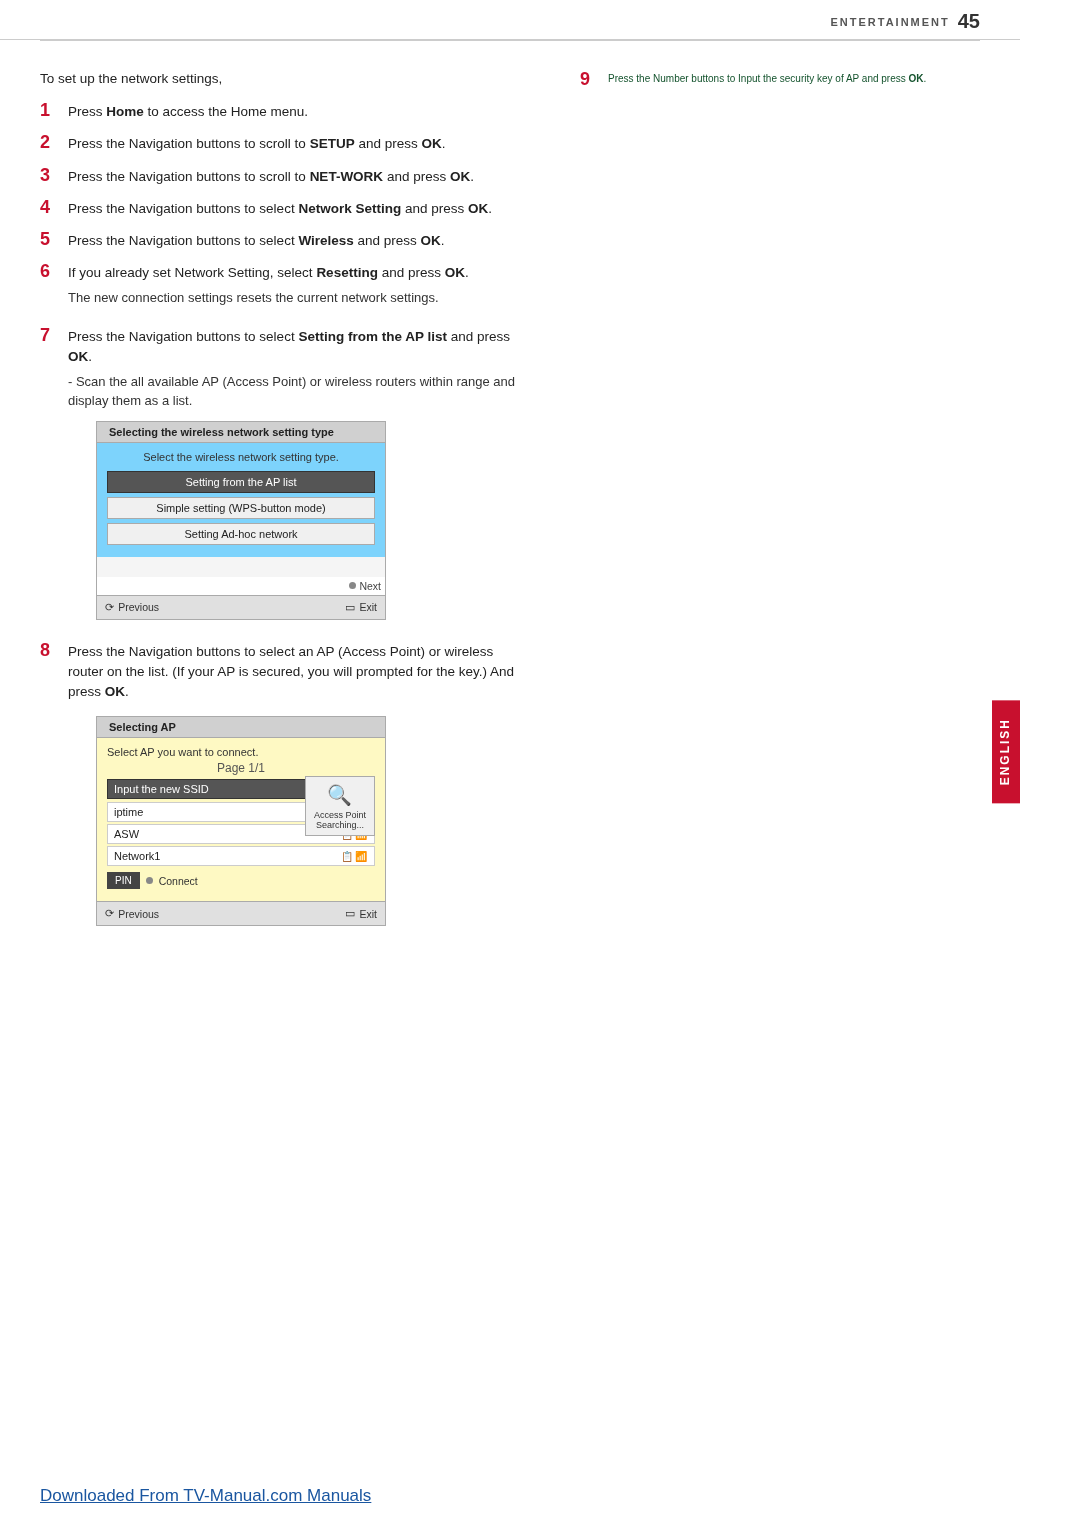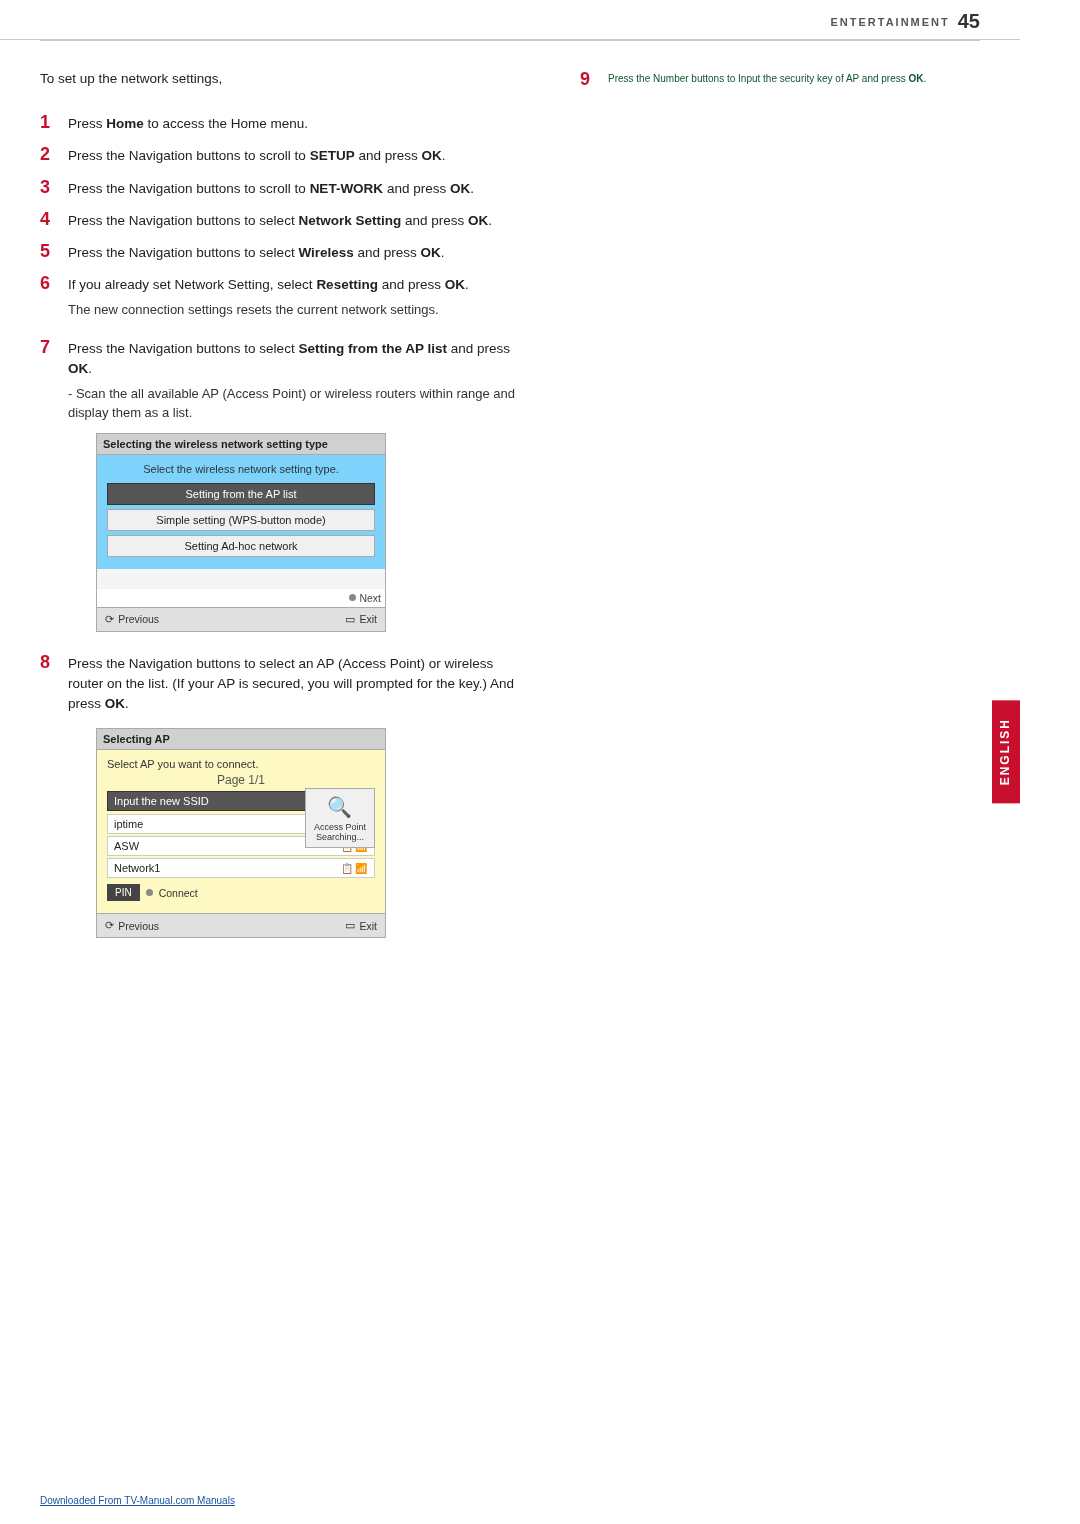--- a/index.html
+++ b/index.html
@@ -75,21 +75,21 @@
       padding-right: 30px;
     }
 
     .right-col {
       flex: 1;
       padding-left: 20px;
     }
 
     .intro-text {
       font-size: 13.5px;
-      margin-bottom: 28px;
+      margin-bottom: 16px;
       color: #222;
     }
 
     .steps-list {
       list-style: none;
       padding: 0;
       margin: 0;
     }
 
     .step-item {
@@ -132,21 +132,21 @@
       border: 1px solid #aaa;
       background: #f5f5f5;
       margin: 10px 0 10px 28px;
       width: 290px;
       font-size: 11.5px;
       color: #222;
     }
 
     .dialog-title-bar {
       background: #d0d0d0;
-      padding: 4px 6px;
+      padding: 4px 12px;
       font-size: 11px;
       font-weight: bold;
       color: #222;
       border-bottom: 1px solid #aaa;
     }
 
     .dialog-body {
       padding: 8px 10px;
       background: #7dd3fc;
     }
@@ -333,21 +333,21 @@
       line-height: 1.5;
       color: #14532d;
       margin-top: 0;
     }
 
     
     .footer-link {
       position: absolute;
       bottom: 18px;
       left: 40px;
-      font-size: 10px;
+      font-size: 17px;
       color: #1a56a0;
       text-decoration: underline;
     }
 
     .divider-line {
       border: none;
       border-top: 1px solid #ccc;
       margin: 0 40px;
     }
 

